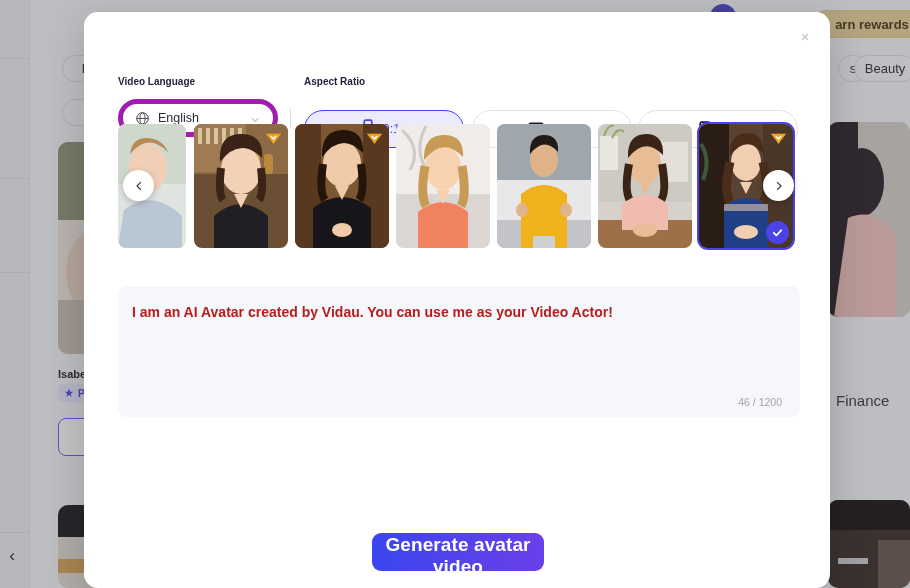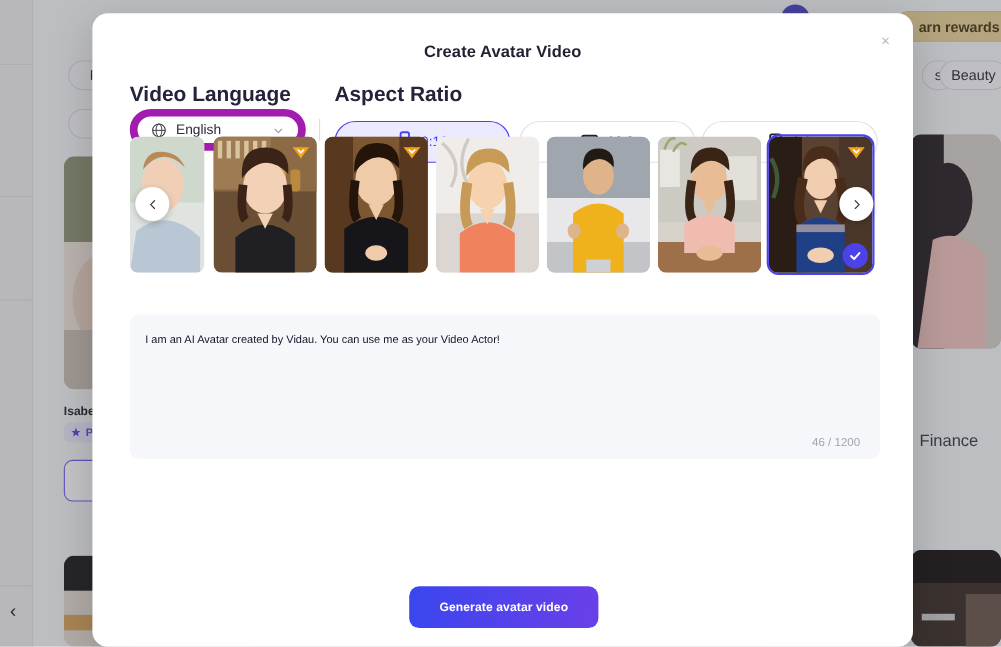--- a/index.html
+++ b/index.html
@@ -101,28 +101,28 @@
     position: absolute; right: 14px; top: 14px;
     width: 22px; height: 22px;
     display: flex; align-items: center; justify-content: center;
     color: #b9b9c2; font-size: 14px; cursor: pointer;
     background: none; border: none; padding: 0;
     font-family: "Liberation Sans", sans-serif;
   }
 
   .section-label {
     position: absolute;
-    font-size: 19px; font-weight: 700; color: #23243a;
+    font-size: 10px; font-weight: 700; color: #23243a;
   }
 
   
   .lang-select {
     position: absolute; left: 34px; top: 87px;
     width: 160px; height: 38px;
-    border: 7px solid #a21caf; border-radius: 19px;
+    border: 5px solid #a21caf; border-radius: 19px;
     background: #fff;
     display: flex; align-items: center;
     padding: 0 12px;
     cursor: pointer;
   }
   .lang-select .globe { width: 15px; height: 15px; flex: 0 0 auto; }
   .lang-select .lang-text {
     flex: 1 1 auto; margin-left: 8px;
     font-size: 12.5px; color: #2a2a38;
   }
@@ -196,36 +196,37 @@
   
   .script-box {
     position: absolute;
     left: 34px; top: 274px;
     width: 682px; height: 131px;
     background: #f6f7fa;
     border: none; border-radius: 8px;
     resize: none;
     padding: 16px 14px;
     font-family: "Liberation Sans", sans-serif;
-    font-size: 10px; color: #0f172a;
+    font-size: 14px; color: #b91c1c;
     line-height: 1.5;
     outline: none;
+    font-weight: bold;
   }
   .char-count {
     position: absolute; right: 48px; top: 384px;
     font-size: 10.5px; color: #a3a3ae;
   }
 
   .generate-btn {
     position: absolute;
     left: 288px; top: 521px;
     width: 172px; height: 38px;
     border: none; border-radius: 9px;
     background: linear-gradient(96deg, #3a46ef 0%, #6b3fe8 100%);
-    color: #fff; font-size: 11px; font-weight: 700;
+    color: #fff; font-size: 19px; font-weight: 700;
     cursor: pointer;
     font-family: "Liberation Sans", sans-serif;
     letter-spacing: .1px;
   }
 </style>
 </head>
 <body>
 
 <div id="page-backdrop">
 
@@ -293,21 +294,20 @@
       <rect x="50" y="40" width="32" height="48" fill="#6b564a"></rect>
       <rect x="10" y="58" width="30" height="6" fill="#cfcfcf"></rect>
     </svg>
   </div>
 
   <div id="dim"></div>
 </div>
 
 <div id="modal">
 
-  <div class="modal-title">Create Avatar Video</div>
 
   <button class="close-btn">×</button>
 
   <div class="section-label" style="left:34px; top:64px;">Video Language</div>
   <div class="section-label" style="left:220px; top:64px;">Aspect Ratio</div>
 
   <div class="lang-select">
     <span class="globe">
       <svg width="15" height="15" viewBox="0 0 24 24">
         <circle cx="12" cy="12" r="9.2" fill="none" stroke="#3a3a46" stroke-width="1.6"></circle>

